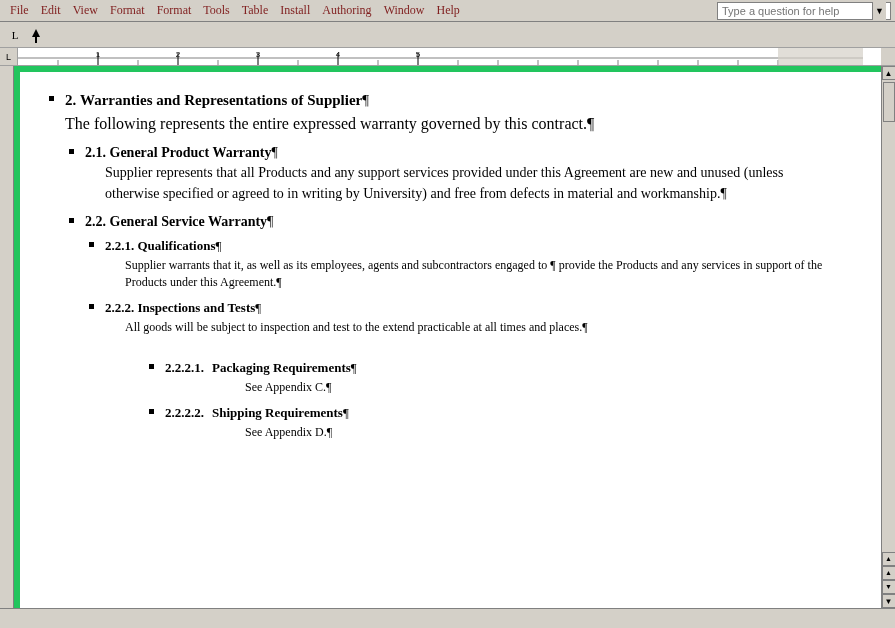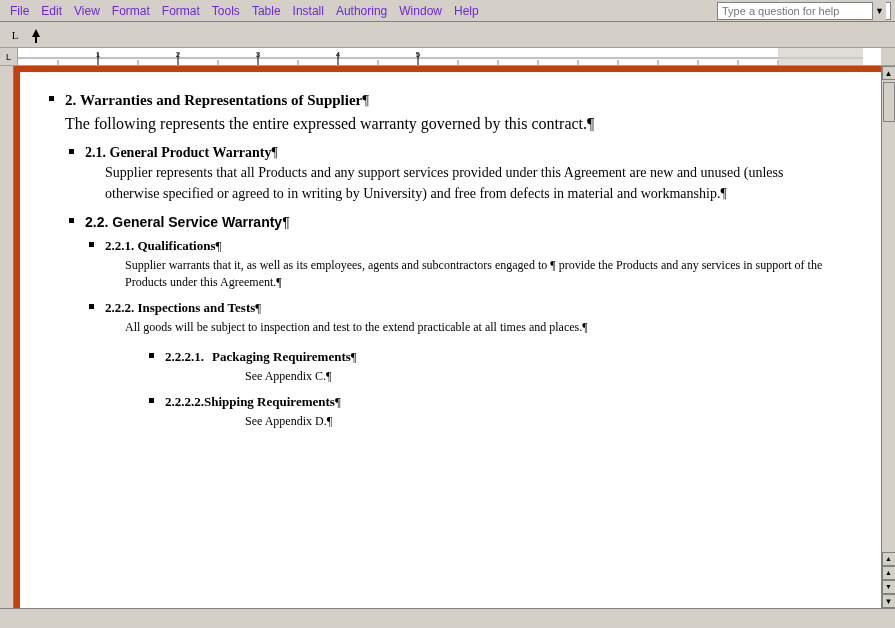--- a/index.html
+++ b/index.html
@@ -19,21 +19,22 @@
       background: #d4d0c8;
       border-bottom: 1px solid #808080;
       height: 22px;
       padding: 0 4px;
       font-family: Arial, sans-serif;
       font-size: 12px;
     }
     .menu-bar .menu-item {
       padding: 2px 6px;
       cursor: pointer;
-      color: #6d28d9;
+      color: #7f1d1d;
+      font-family: Liberation Serif, serif;
     }
     .menu-bar .help-box {
       margin-left: auto;
       display: flex;
       align-items: center;
       border: 1px solid #808080;
       background: #fff;
       height: 18px;
       padding: 0 4px;
     }
@@ -234,21 +235,21 @@
 
       <rect x="760" y="0" width="85" height="18" fill="#d4d0c8" opacity="0.7"></rect>
     </svg>
   </div>
 </div>
 
 <div style="display:flex; height: calc(628px - 22px - 26px - 18px - 20px); background:#888;">
 
   <div style="width:14px; background:#d4d0c8; border-right:1px solid #808080; flex-shrink:0;"></div>
 
-  <div style="flex:1; background:#c2410c; overflow:hidden; display:flex; flex-direction:column; padding: 6px 0 0 6px;">
+  <div style="flex:1; background:#22c55e; overflow:hidden; display:flex; flex-direction:column; padding: 6px 0 0 6px;">
     <div style="background:#fff; flex:1; padding: 20px 55px 20px 45px; overflow:hidden; position:relative;">
 
       <div class="h1-section" style="position:relative;">
         <div style="position:absolute; left:-16px; top:4px; width:5px; height:5px; background:#000;"></div>
         <div class="doc-title-row">
           <span style="font-weight:bold; font-size:15px; font-family:'Times New Roman',serif;">
             <span>2.</span>&nbsp;<span>Warranties and Representations of Supplier</span><span style="font-weight:normal;">¶</span>
           </span>
         </div>
         <div style="font-size:16px; margin-left:0; line-height:1.4;">The following represents the entire expressed warranty governed by this contract.¶</div>
@@ -257,52 +258,52 @@
       <div class="h2-section" style="position:relative;">
         <div style="position:absolute; left:-16px; top:4px; width:5px; height:5px; background:#000;"></div>
         <div style="font-weight:bold; font-size:14px; font-family:Liberation Serif, serif; margin-bottom:2px;">
           <span>2.1.</span>&nbsp;<span>General Product Warranty</span><span style="font-weight:normal;">¶</span>
         </div>
         <div style="font-size:14px; margin-left:20px; line-height:1.45;">Supplier represents that all Products and any support services provided under this Agreement are new and unused (unless otherwise specified or agreed to in writing by University) and free from defects in material and workmanship.¶</div>
       </div>
 
       <div class="h2-section" style="position:relative;">
         <div style="position:absolute; left:-16px; top:4px; width:5px; height:5px; background:#000;"></div>
-        <div style="font-weight:bold; font-size:14px; font-family:Liberation Sans, sans-serif; margin-bottom:3px;">
+        <div style="font-weight:bold; font-size:14px; font-family:Liberation Serif, serif; margin-bottom:3px;">
           <span>2.2.</span>&nbsp;<span>General Service Warranty</span><span style="font-weight:normal;">¶</span>
         </div>
 
         <div style="margin-left:20px; margin-top:8px; position:relative;">
           <div style="position:absolute; left:-16px; top:4px; width:5px; height:5px; background:#000;"></div>
           <div style="font-weight:bold; font-size:13px; font-family:'Times New Roman',serif; margin-bottom:3px;">
             <span>2.2.1.</span>&nbsp;<span>Qualifications</span><span style="font-weight:normal;">¶</span>
           </div>
           <div style="font-size:12px; margin-left:20px; line-height:1.45;">Supplier warrants that it, as well as its employees, agents and subcontractors engaged to ¶
 provide the Products and any services in support of the Products under this Agreement.¶</div>
         </div>
 
         <div style="margin-left:20px; margin-top:8px; position:relative;">
           <div style="position:absolute; left:-16px; top:4px; width:5px; height:5px; background:#000;"></div>
           <div style="font-weight:bold; font-size:13px; font-family:'Times New Roman',serif; margin-bottom:3px;">
             <span>2.2.2.</span>&nbsp;<span>Inspections and Tests</span><span style="font-weight:normal;">¶</span>
           </div>
           <div style="font-size:12px; margin-left:20px; line-height:1.45;">All goods will be subject to inspection and test to the extend practicable at all times and places.¶</div>
 
-          <div style="margin-left:60px; margin-top:13px; position:relative;">
+          <div style="margin-left:60px; margin-top:24px; position:relative;">
             <div style="position:absolute; left:-16px; top:4px; width:5px; height:5px; background:#000;"></div>
             <div style="font-weight:bold; font-size:13px; font-family:'Times New Roman',serif; margin-bottom:3px; display:flex; gap:8px;">
               <span>2.2.2.1.</span>
               <span style="display:inline;"><span>Packaging Requirements</span><span style="font-weight:normal;">¶</span></span>
             </div>
             <div style="font-size:12px; margin-left:80px; line-height:1.45;">See Appendix C.¶</div>
           </div>
 
           <div style="margin-left:60px; margin-top:8px; position:relative;">
             <div style="position:absolute; left:-16px; top:4px; width:5px; height:5px; background:#000;"></div>
-            <div style="font-weight:bold; font-size:13px; font-family:'Times New Roman',serif; margin-bottom:3px; display:flex; ">
+            <div style="font-weight:bold; font-size:13px; font-family:'Times New Roman',serif; margin-bottom:3px; display:flex; gap:8px;">
               <span>2.2.2.2.</span>
               <span style="display:inline;"><span>Shipping Requirements</span><span style="font-weight:normal;">¶</span></span>
             </div>
             <div style="font-size:12px; margin-left:80px; line-height:1.45;">See Appendix D.¶</div>
           </div>
 
         </div>
       </div>
 
     </div>

